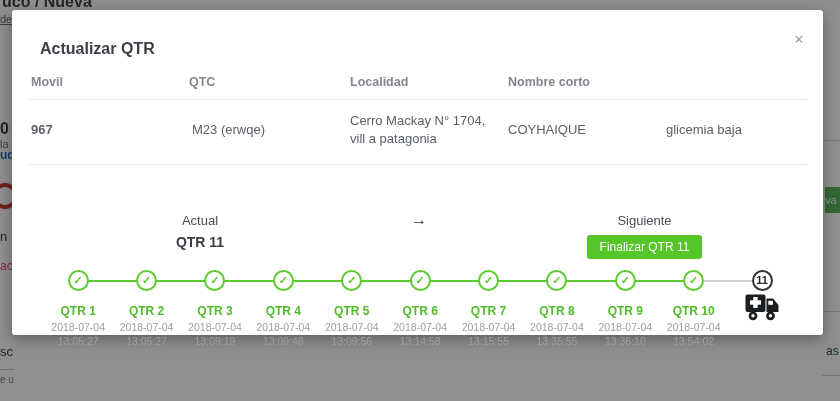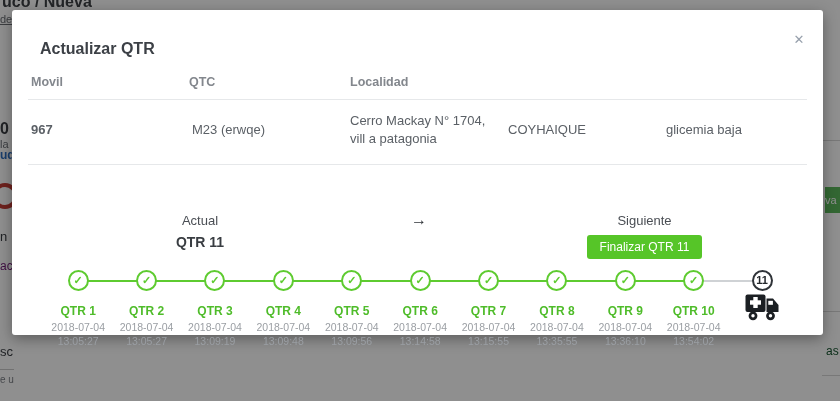--- a/index.html
+++ b/index.html
@@ -10,21 +10,21 @@
   .bg-layer { position:absolute; inset:0; background:#fff; }
   .bg-frag { position:absolute; white-space:nowrap; }
   .bg-breadcrumb { left:2px; top:-7px; font-size:16px; font-weight:bold; color:#3f4247; }
   .bg-de  { left:0; top:13px;  font-size:11px; color:#6b6f75;text-decoration:underline; }
   .bg-0   { left:0; top:120px; font-size:16px; font-weight:bold; color:#3a3d42; }
   .bg-la  { left:0; top:138px; font-size:11px; color:#6b6f75; }
   .bg-ud  { left:0; top:148px; font-size:12px; font-weight:bold; color:#2e6fc0; }
   .bg-red-circle { position:absolute; left:-8px; top:183px; width:26px; height:26px;
                    border:4px solid #c23b35; border-radius:50%; background:transparent; }
   .bg-n   { left:0; top:229px; font-size:13px; color:#3a3d42; }
-  .bg-ac  { left:0; top:259px; font-size:12px; color:#701a75; }
+  .bg-ac  { left:0; top:259px; font-size:12px; color:#ec4899; }
   .bg-sc  { left:0; top:344px; font-size:13px; color:#3a3d42; }
   .bg-line-left { position:absolute; left:0; top:369px; width:14px; height:1px; background:#c9c9c9; }
   .bg-eu  { left:0; top:374px; font-size:10px; color:#7d8187; }
   .bg-line-r1 { position:absolute; left:822px; top:140px; width:18px; height:1px; background:#d6d6d6; }
   .bg-line-r2 { position:absolute; left:822px; top:311px; width:18px; height:1px; background:#d6d6d6; }
   .bg-line-r3 { position:absolute; left:822px; top:375px; width:18px; height:1px; background:#d6d6d6; }
   .bg-green-btn { position:absolute; left:825px; top:187px; width:15px; height:26px;
                   background:#5cb85c; color:#fff; font-size:11px; line-height:26px; overflow:hidden; }
   .bg-as { left:826px; top:344px; font-size:12px; color:#14532d; }
 
@@ -104,20 +104,21 @@
 
 <div class="modal">
   <div class="modal-title">Actualizar QTR</div>
   <div class="modal-close">✕</div>
 
   <div class="tbl">
     <div class="tbl-row tbl-head">
       <div class="cell c1">Movil</div>
       <div class="cell c0">QTC</div>
       <div class="cell c3">Localidad</div>
+      <div class="cell c4">Nombre corto</div>
     </div>
     <div class="tbl-row tbl-body">
       <div class="cell c0 cell-qtc">967</div>
       <div class="cell c1">M23 (erwqe)</div>
       <div class="cell c2">Cerro Mackay N° 1704, vill a patagonia</div>
       <div class="cell c3">COYHAIQUE</div>
       <div class="cell c4">glicemia baja</div>
     </div>
   </div>
 

